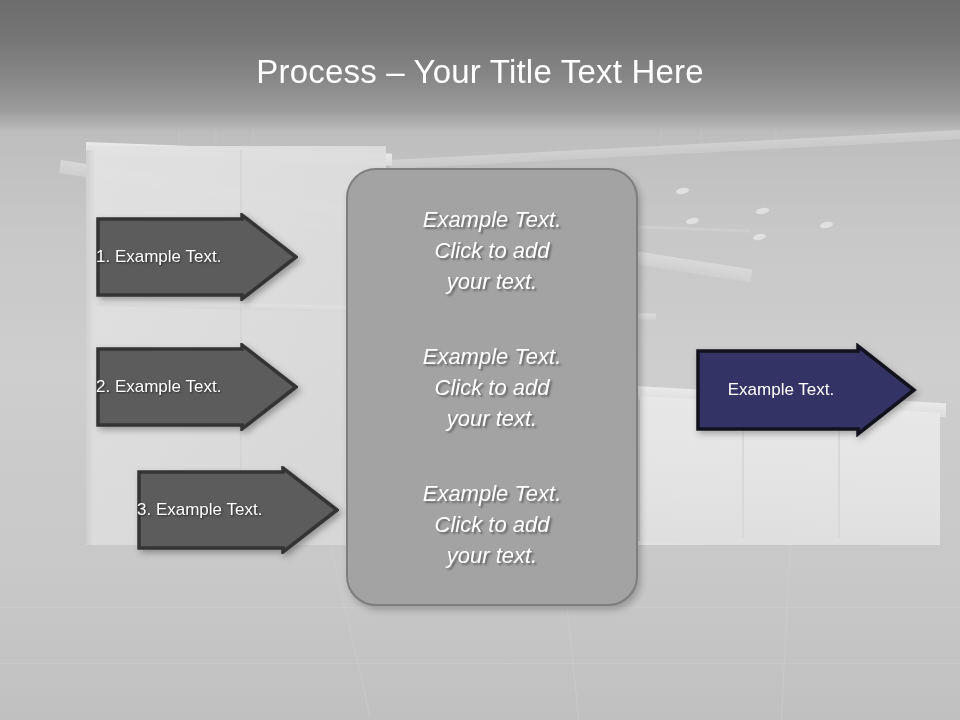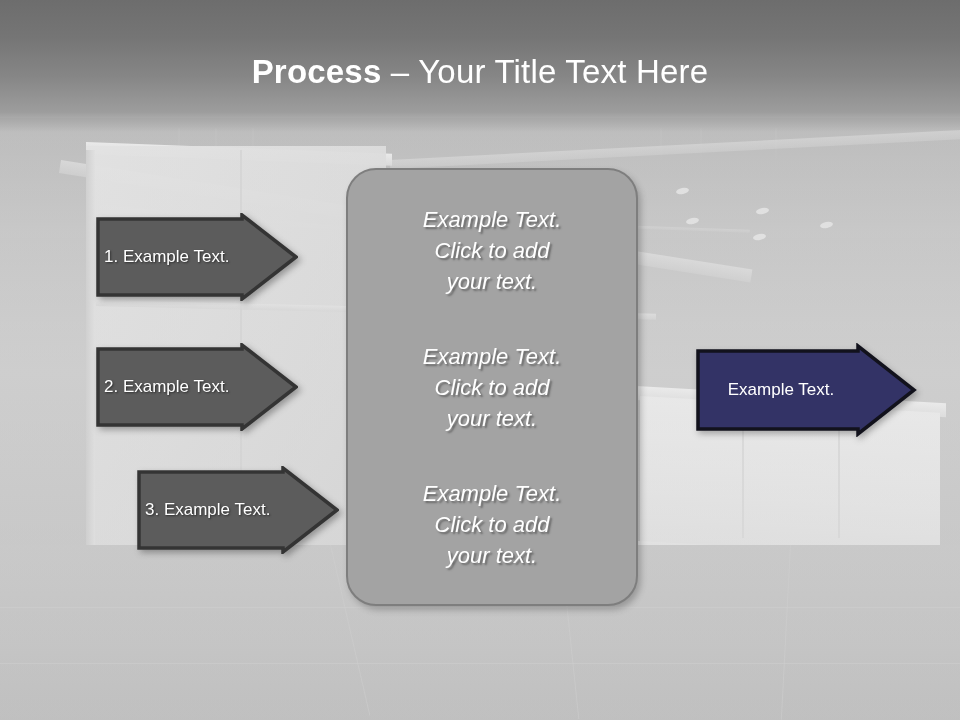--- a/index.html
+++ b/index.html
@@ -199,38 +199,38 @@
     position: absolute;
     left: 0; top: 52px;
     width: 960px;
     text-align: center;
     color: #ffffff;
     font-size: 33px;
     line-height: 40px;
     letter-spacing: .2px;
     white-space: nowrap;
   }
-  .slide-title .t-bold { font-weight: bold; }
+  .slide-title .t-bold { font-weight: normal; }
   .slide-title .t-rest { font-weight: normal; }
 
   
   .step-arrow {
     position: absolute;
     width: 202px;
     height: 88px;
     filter: drop-shadow(3px 3px 3px rgba(40,40,40,.38));
   }
   .step-arrow svg { display: block; width: 202px; height: 88px; }
   .step-label {
     position: absolute;
     left: 0; top: 0;
     width: 160px; height: 88px;
     display: flex;
     align-items: center;
-    padding-left: 8px;
+    padding-left: 0;
     box-sizing: border-box;
     color: #ffffff;
     font-size: 17px;
     text-shadow: 1px 1px 2px rgba(30,30,30,.75);
     white-space: nowrap;
     pointer-events: none;
   }
 
   
   .center-panel {

